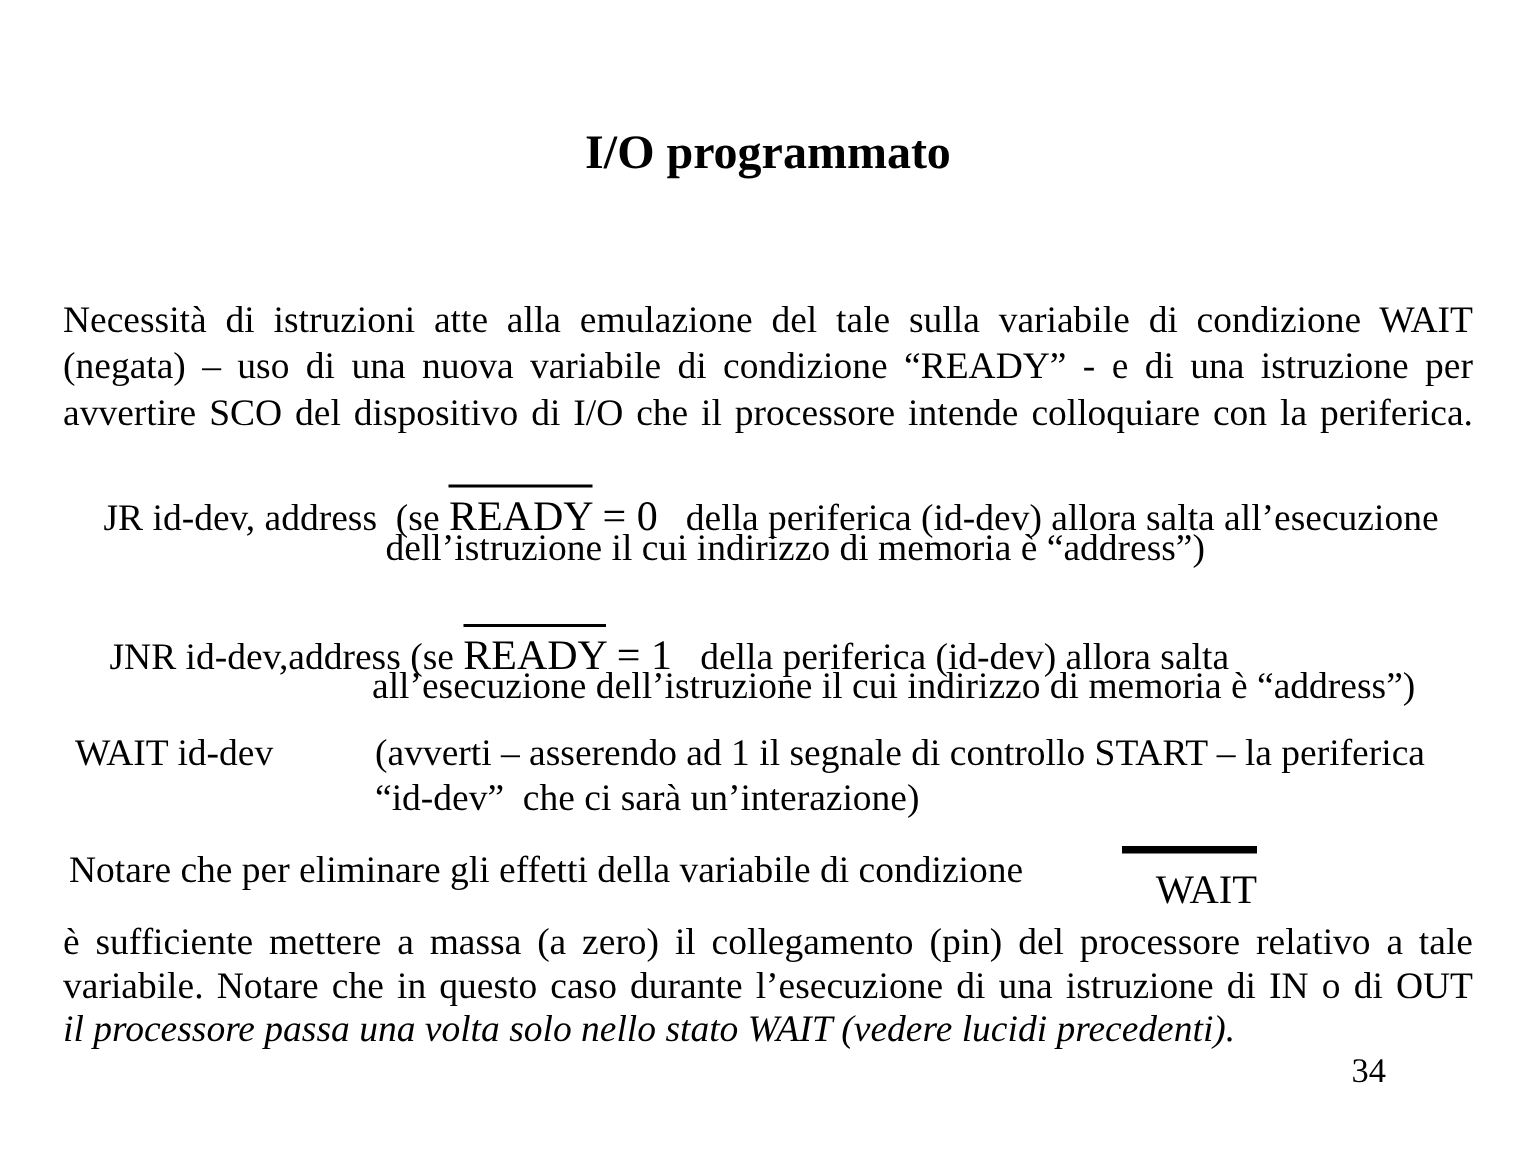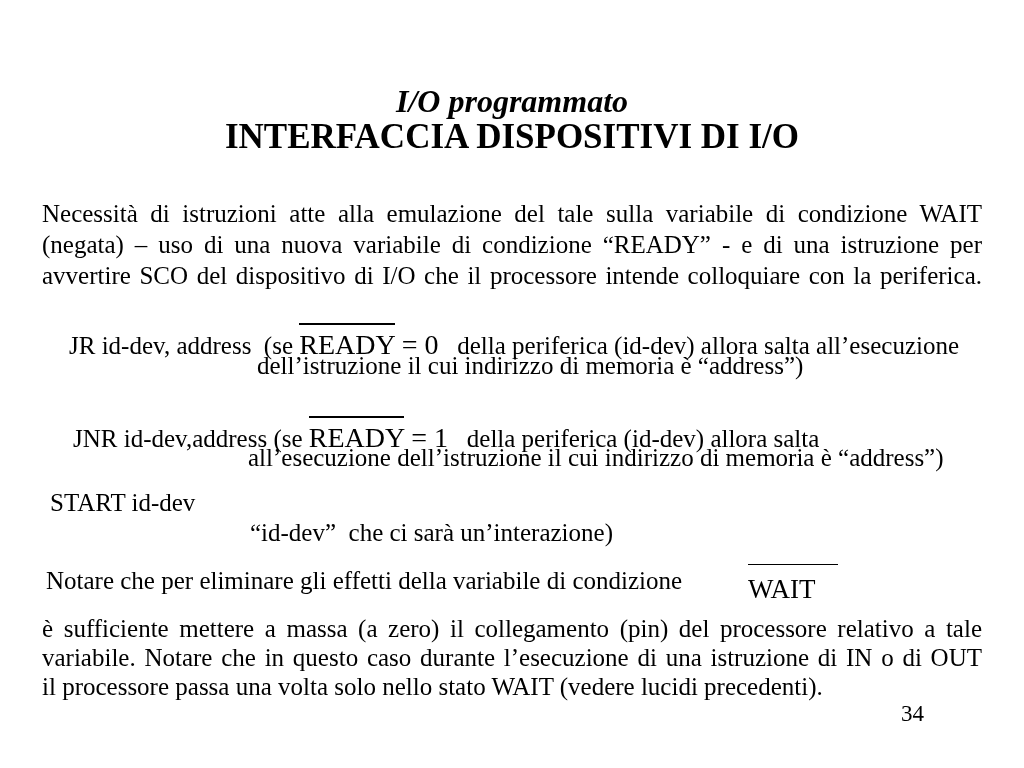--- a/index.html
+++ b/index.html
@@ -15,81 +15,82 @@
   }
   .slide {
     position: relative;
     width: 1024px;
     height: 768px;
     background: #ffffff;
     overflow: hidden;
   }
   .abs { position: absolute; line-height: 1.15; }
   .center { left: 0; right: 0; text-align: center; }
-  .title1 { top: 83px; font-size: 32px; font-weight: bold; font-style: italic; }
+  .title1 { top: 83px; font-size: 32px; font-weight: bold; }
   .title2 { top: 117px; font-size: 35px; font-weight: bold; }
   .subtitle { top: 159px; font-size: 23px; }
   .body-size { font-size: 25px; }
   .pre { white-space: pre; }
   .jline {
     left: 42px;
     width: 940px;
     font-size: 25px;
     text-align: justify;
     text-align-last: justify;
   }
   .jline.no-stretch {
     text-align: left;
     text-align-last: left;
+    font-style: italic;
   }
   .cond {
     font-size: 28px;
   }
   .overline-var {
     border-top: 2px solid #000000;
     padding-top: 4px;
   }
   .wait-block {
     left: 748px;
     top: 564px;
     width: 90px;
-    text-align: left;
+    text-align: right;
     font-size: 27px;
-    border-top: 1px solid #000000;
+    border-top: 5px solid #000000;
     padding-top: 9px;
   }
   .page-num {
     left: 901px;
     top: 701px;
     font-size: 23px;
   }
 </style>
 </head>
 <body>
 
 <div class="slide">
 
   <div class="abs center title1">I/O programmato</div>
-  <div class="abs center title2">INTERFACCIA DISPOSITIVI DI I/O</div>
 
   <div class="abs jline" style="top:200px">Necessità di istruzioni atte alla emulazione del tale sulla variabile di condizione WAIT</div>
   <div class="abs jline" style="top:231px">(negata) – uso di una nuova variabile di condizione “READY”  - e di una istruzione per</div>
   <div class="abs jline" style="top:262px">avvertire SCO del dispositivo di I/O che il processore intende colloquiare con la periferica.</div>
 
   <div class="abs body-size pre" style="left:44px; top:300px">
     <span>JR id-dev, address  (se </span><span class="cond overline-var">READY</span><span class="cond"> = 0</span><span>   della periferica (id-dev) allora salta all’esecuzione</span>
   </div>
   <div class="abs body-size pre" style="left:257px; top:352px">dell’istruzione il cui indirizzo di memoria è “address”)</div>
 
   <div class="abs body-size pre" style="left:48px; top:393px">
     <span>JNR id-dev,address (se </span><span class="cond overline-var">READY</span><span class="cond"> = 1</span><span>   della periferica (id-dev) allora salta</span>
   </div>
   <div class="abs body-size pre" style="left:248px; top:444px">all’esecuzione dell’istruzione il cui indirizzo di memoria è “address”)</div>
 
-  <div class="abs body-size pre" style="left:50px; top:489px">START id-dev</div>
+  <div class="abs body-size pre" style="left:50px; top:489px">WAIT id-dev</div>
+  <div class="abs body-size pre" style="left:250px; top:489px">(avverti – asserendo ad 1 il segnale di controllo START – la periferica</div>
   <div class="abs body-size pre" style="left:250px; top:519px">“id-dev”  che ci sarà un’interazione)</div>
 
   <div class="abs body-size pre" style="left:46px; top:567px">Notare che per eliminare gli effetti della variabile di condizione</div>
   <div class="abs wait-block">WAIT</div>
 
   <div class="abs jline" style="top:615px">è sufficiente mettere a massa (a zero) il collegamento (pin) del processore relativo a tale</div>
   <div class="abs jline" style="top:644px">variabile. Notare che in questo caso durante l’esecuzione di una istruzione di IN o di OUT</div>
   <div class="abs jline no-stretch" style="top:673px">il processore passa una volta solo nello stato WAIT (vedere lucidi precedenti).</div>
 
   <div class="abs page-num">34</div>

